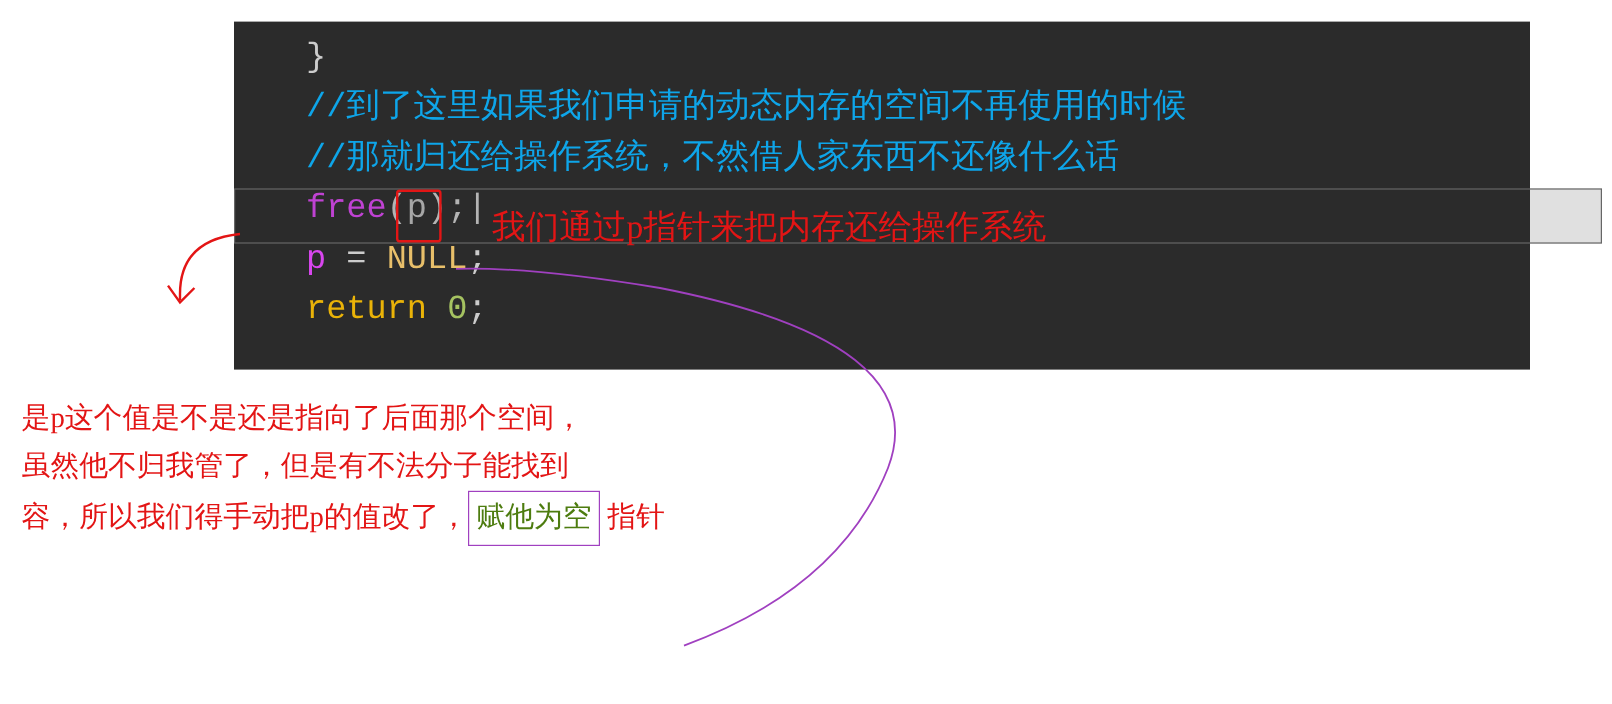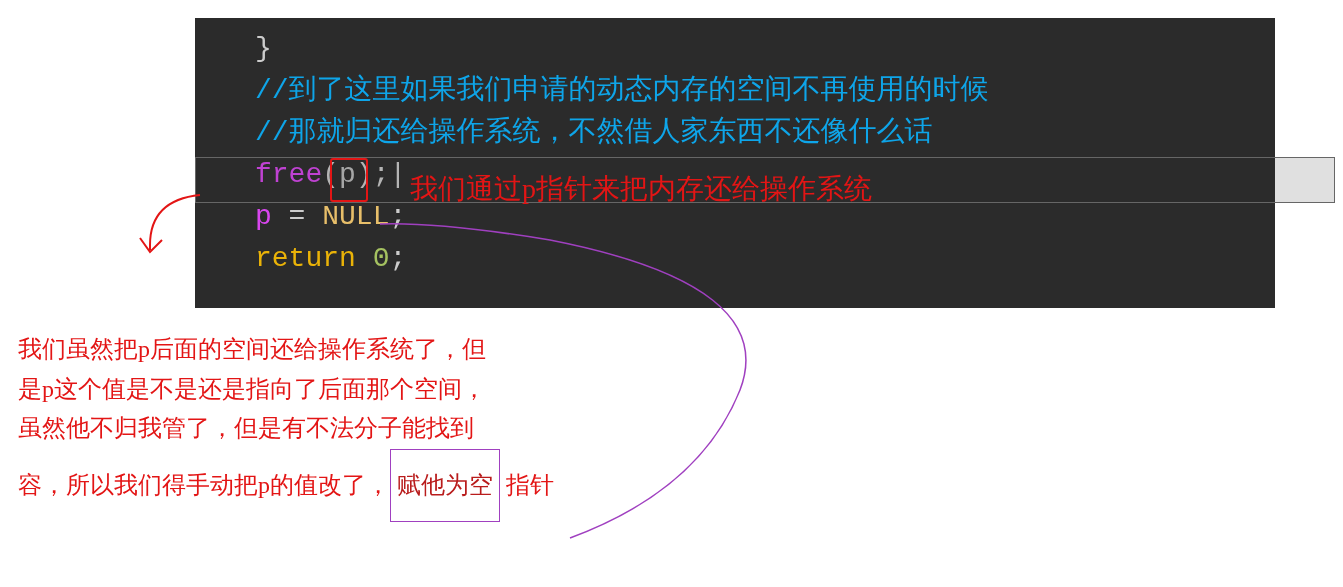--- a/index.html
+++ b/index.html
@@ -110,22 +110,22 @@
       left: 18px;
       top: 330px;
       color: #e31515;
       font-size: 24px;
       font-family: "SimSun", serif;
       line-height: 1.65;
     }
     .purple-box {
       display: inline-block;
       border: 1px solid #a040c0;
-      padding: 16px 6px;
-      color: #b91c1c;
+      padding: 2px 6px;
+      color: #4d7c0f;
     }
   </style>
 </head>
 <body>
 
 <div class="code-editor">
   <div class="code-line"><span class="brace">}</span></div>
   <div class="code-line"><span class="comment">//到了这里如果我们申请的动态内存的空间不再使用的时候</span></div>
   <div class="code-line"><span class="comment">//那就归还给操作系统，不然借人家东西不还像什么话</span></div>
   <div class="code-line"><span class="ident">free</span><span class="paren">(</span><span class="param">p</span><span class="paren">)</span><span class="semi">;</span><span class="cursor">|</span></div>
@@ -142,17 +142,16 @@
 <svg class="arrow-svg" viewBox="0 0 100 80">
   <path d="M 70 5 Q 20 10 20 55 L 20 60" stroke="#e31515" stroke-width="2" fill="none"></path>
   <path d="M 10 48 L 20 62 L 32 50" stroke="#e31515" stroke-width="2" fill="none"></path>
 </svg>
 
 <svg class="curve-svg" viewBox="0 0 520 340">
   <path d="M 10 14 Q 70 12 180 30 Q 410 75 370 180 Q 330 280 200 328" stroke="#a040c0" stroke-width="1.5" fill="none"></path>
 </svg>
 
 <div class="bottom-text">
-  <div>我们虽然把p后面的空间还给操作系统了，但</div>
   <div>是p这个值是不是还是指向了后面那个空间，</div>
   <div>虽然他不归我管了，但是有不法分子能找到</div>
   <div><span>容，所以我们得手动把p的值改了，</span><span class="purple-box">赋他为空</span><span> 指针</span></div>
 </div>
 
 </body></html>

